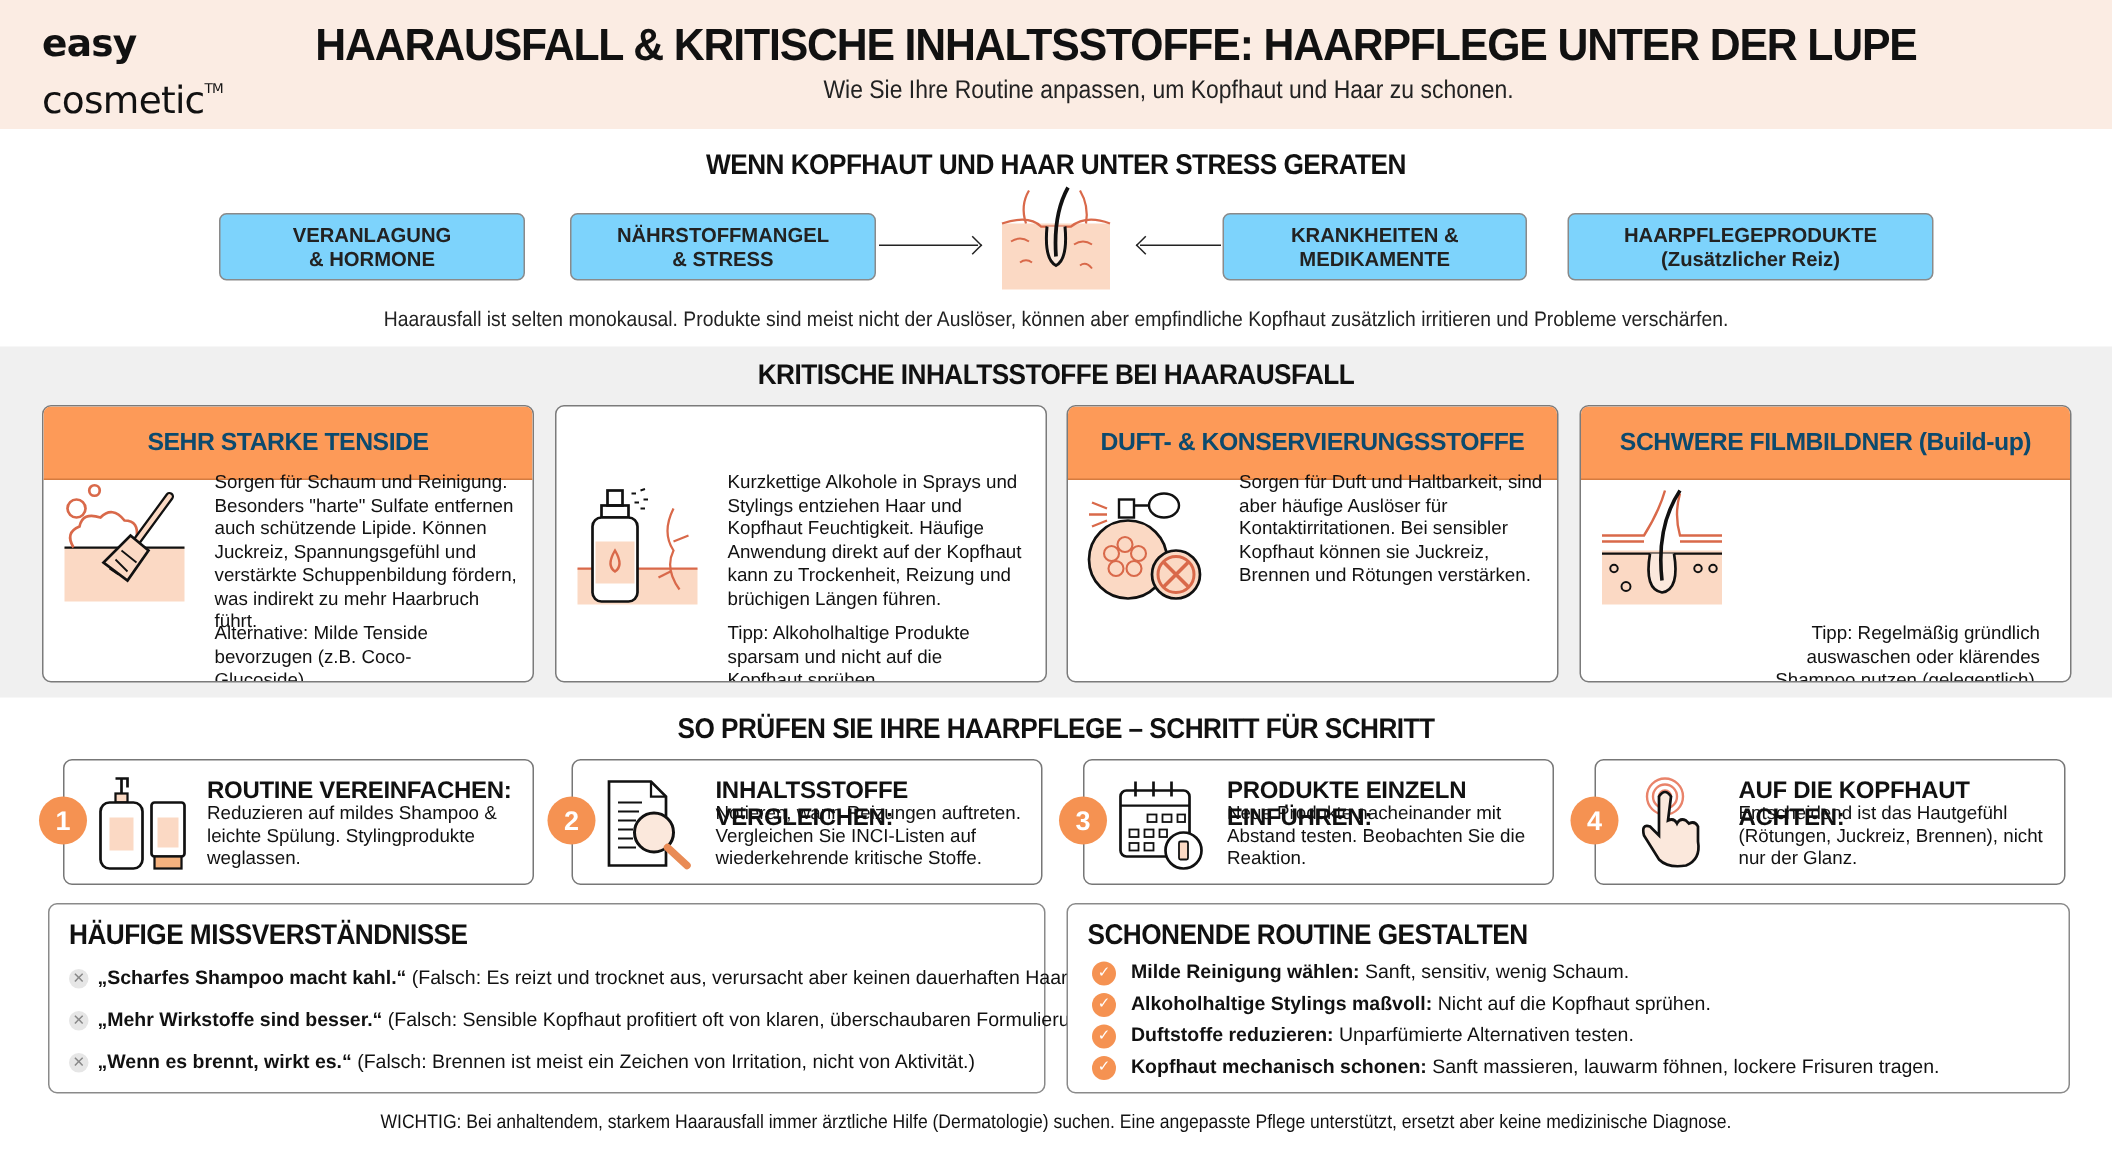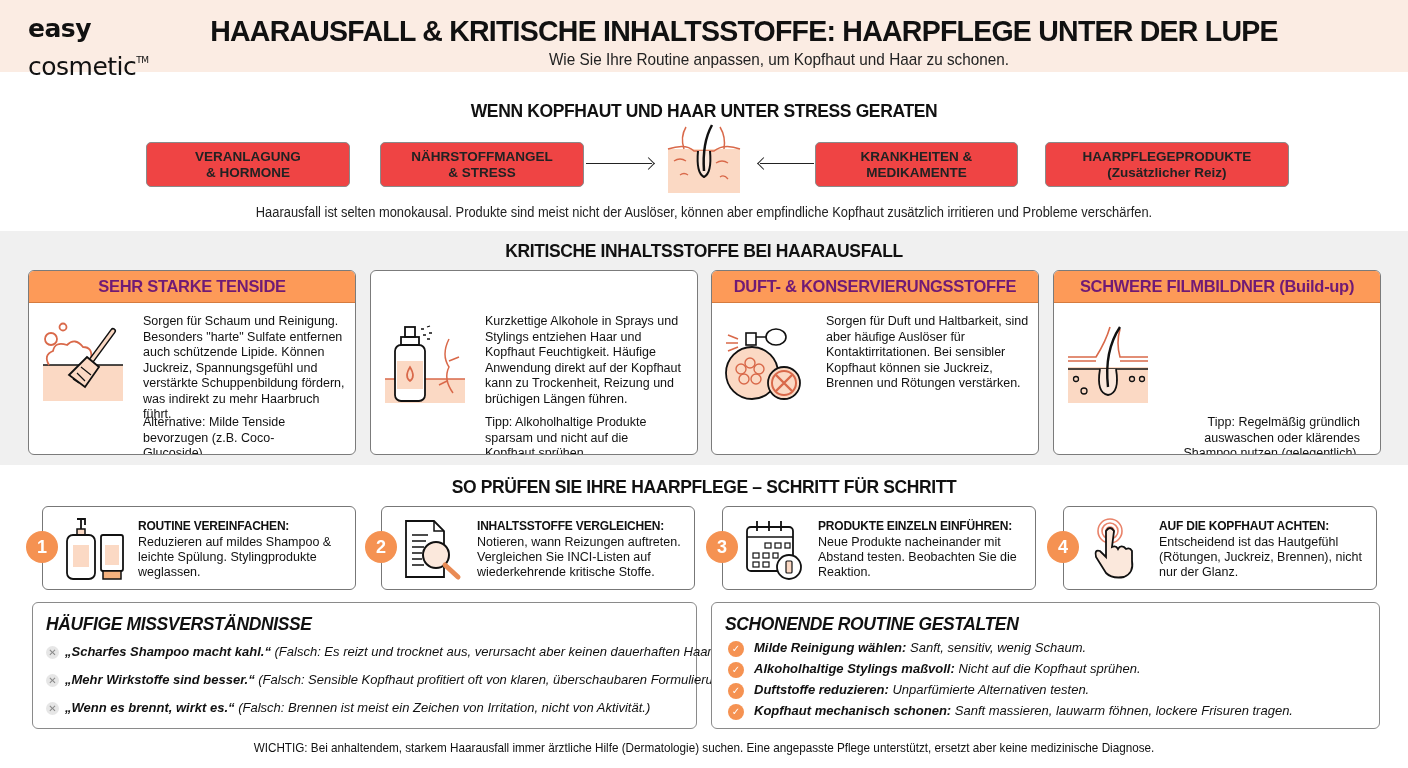--- a/index.html
+++ b/index.html
@@ -1,49 +1,49 @@
 <!DOCTYPE html>
 <html><head>
 <meta charset="utf-8">
 <style>
   * { box-sizing: border-box; margin: 0; padding: 0; }
   html, body { width: 1408px; height: 768px; overflow: hidden; background: #ffffff; }
   body { font-family: "Liberation Sans", "DejaVu Sans", sans-serif; color: #111; position: relative; }
 
-  .header { position: absolute; left: 0; top: 0; width: 1408px; height: 72px; background: #fbece3; }
+  .header { position: absolute; left: 0; top: 0; width: 1408px; height: 86px; background: #fbece3; }
   .logo { position: absolute; left: 28px; top: 16px; line-height: 1; }
   .logo .l1 { font-family: "DejaVu Sans", sans-serif; font-weight: bold; font-size: 25px; letter-spacing: -0.5px; color: #111; }
   .logo .l2 { font-family: "DejaVu Sans", sans-serif; font-weight: normal; font-size: 25px; letter-spacing: -0.5px; color: #111; margin-top: 13px; }
   .logo .tm { font-size: 9px; vertical-align: top; position: relative; top: 2px; }
   .title { position: absolute; left: 180px; right: 100px; top: 14px; text-align: center; font-family: "Liberation Sans", sans-serif; font-weight: bold; font-size: 30px; letter-spacing: -0.8px; transform: scaleX(0.95); }
   .subtitle { position: absolute; left: 250px; right: 100px; top: 50px; text-align: center; font-size: 17px; color: #222; transform: scaleX(0.9); }
 
   .sec-title { position: absolute; left: 0; width: 1408px; text-align: center; font-weight: bold; font-size: 19px; letter-spacing: -0.4px; transform: scaleX(0.92); }
 
-  .cause-box { position: absolute; top: 142px; height: 45px; background: #ef4444; border: 1px solid #8a8a8a; border-radius: 5px; display: flex; align-items: center; justify-content: center; text-align: center; font-weight: bold; font-size: 13.5px; line-height: 16px; color: #222; }
+  .cause-box { position: absolute; top: 142px; height: 45px; background: #7dd3fc; border: 1px solid #8a8a8a; border-radius: 5px; display: flex; align-items: center; justify-content: center; text-align: center; font-weight: bold; font-size: 13.5px; line-height: 16px; color: #222; }
   .arrow { position: absolute; top: 163px; height: 1px; background: #222; }
   .arrow.right::after { content: ""; position: absolute; right: -1px; top: -4px; width: 8px; height: 8px; border-top: 1px solid #222; border-right: 1px solid #222; transform: rotate(45deg); }
   .arrow.left::before { content: ""; position: absolute; left: -1px; top: -4px; width: 8px; height: 8px; border-bottom: 1px solid #222; border-left: 1px solid #222; transform: rotate(45deg); }
   .follicle-center { position: absolute; left: 666px; top: 123px; width: 76px; height: 72px; }
   .intro-note { position: absolute; left: 0; width: 1408px; top: 204px; text-align: center; font-size: 14px; color: #222; transform: scaleX(0.92); }
 
   .grey-band { position: absolute; left: 0; top: 231px; width: 1408px; height: 234px; background: #f0f0f0; }
   .ing-card { position: absolute; top: 270px; width: 328px; height: 185px; background: #fff; border: 1px solid #7b7b7b; border-radius: 6px; overflow: hidden; }
-  .ing-card .hdr { height: 32px; background: #fd9a58; border-bottom: 1px solid #d57b3f; display: flex; align-items: center; justify-content: center; font-weight: bold; font-size: 16.5px; letter-spacing: -0.3px; color: #701a75; }
+  .ing-card .hdr { height: 49px; background: #fd9a58; border-bottom: 1px solid #d57b3f; display: flex; align-items: center; justify-content: center; font-weight: bold; font-size: 16.5px; letter-spacing: -0.3px; color: #0c4a6e; }
   .ing-card .ico { position: absolute; left: 12px; top: 50px; width: 84px; height: 84px; }
   .ing-card .desc { position: absolute; left: 114px; top: 43px; right: 8px; font-size: 12.5px; line-height: 15.5px; color: #111; }
   .ing-card .tip { position: absolute; left: 114px; right: 20px; font-size: 12.5px; line-height: 15.5px; color: #111; }
 
   .step-card { position: absolute; top: 506px; width: 314px; height: 84px; background: #fff; border: 1px solid #777; border-radius: 6px; }
   .step-num { position: absolute; top: 531px; width: 32px; height: 32px; border-radius: 50%; background: #f59252; color: #fff; font-weight: bold; font-size: 18px; display: flex; align-items: center; justify-content: center; }
   .step-card .ico { position: absolute; left: 20px; top: 10px; width: 62px; height: 64px; }
-  .step-card .st { position: absolute; left: 95px; top: 12px; font-weight: bold; font-size: 12px; letter-spacing: -0.2px; }
+  .step-card .st { position: absolute; left: 95px; top: 12px; font-weight: bold; font-size: 16px; letter-spacing: -0.2px; }
   .step-card .sd { position: absolute; left: 95px; top: 28px; right: 8px; font-size: 12.5px; line-height: 15px; color: #111; }
 
-  .panel { position: absolute; top: 602px; height: 127px; background: #fff; border: 1px solid #8a8a8a; border-radius: 6px; font-style: italic; }
+  .panel { position: absolute; top: 602px; height: 127px; background: #fff; border: 1px solid #8a8a8a; border-radius: 6px; }
   .panel h3 { position: absolute; left: 13px; top: 10px; font-size: 19px; font-weight: bold; letter-spacing: -0.4px; transform-origin: left; transform: scaleX(0.92); }
   .myth { position: absolute; left: 13px; font-size: 13px; color: #111; white-space: nowrap; }
   .myth .x { display: inline-block; width: 13px; height: 13px; border-radius: 50%; background: #e6e6e6; color: #888; font-size: 10px; line-height: 13px; text-align: center; margin-right: 6px; vertical-align: middle; }
   .myth b { font-weight: bold; }
   .tip-row { position: absolute; left: 16px; font-size: 13px; color: #111; white-space: nowrap; }
   .tip-row .ck { display: inline-block; width: 16px; height: 16px; border-radius: 50%; background: #f59252; color: #fff; font-size: 10px; line-height: 16px; text-align: center; margin-right: 10px; vertical-align: middle; }
   .tip-row b { font-weight: bold; }
 
   .footer { position: absolute; left: 0; width: 1408px; top: 740px; text-align: center; font-size: 13px; color: #111; transform: scaleX(0.9); }
 </style>

